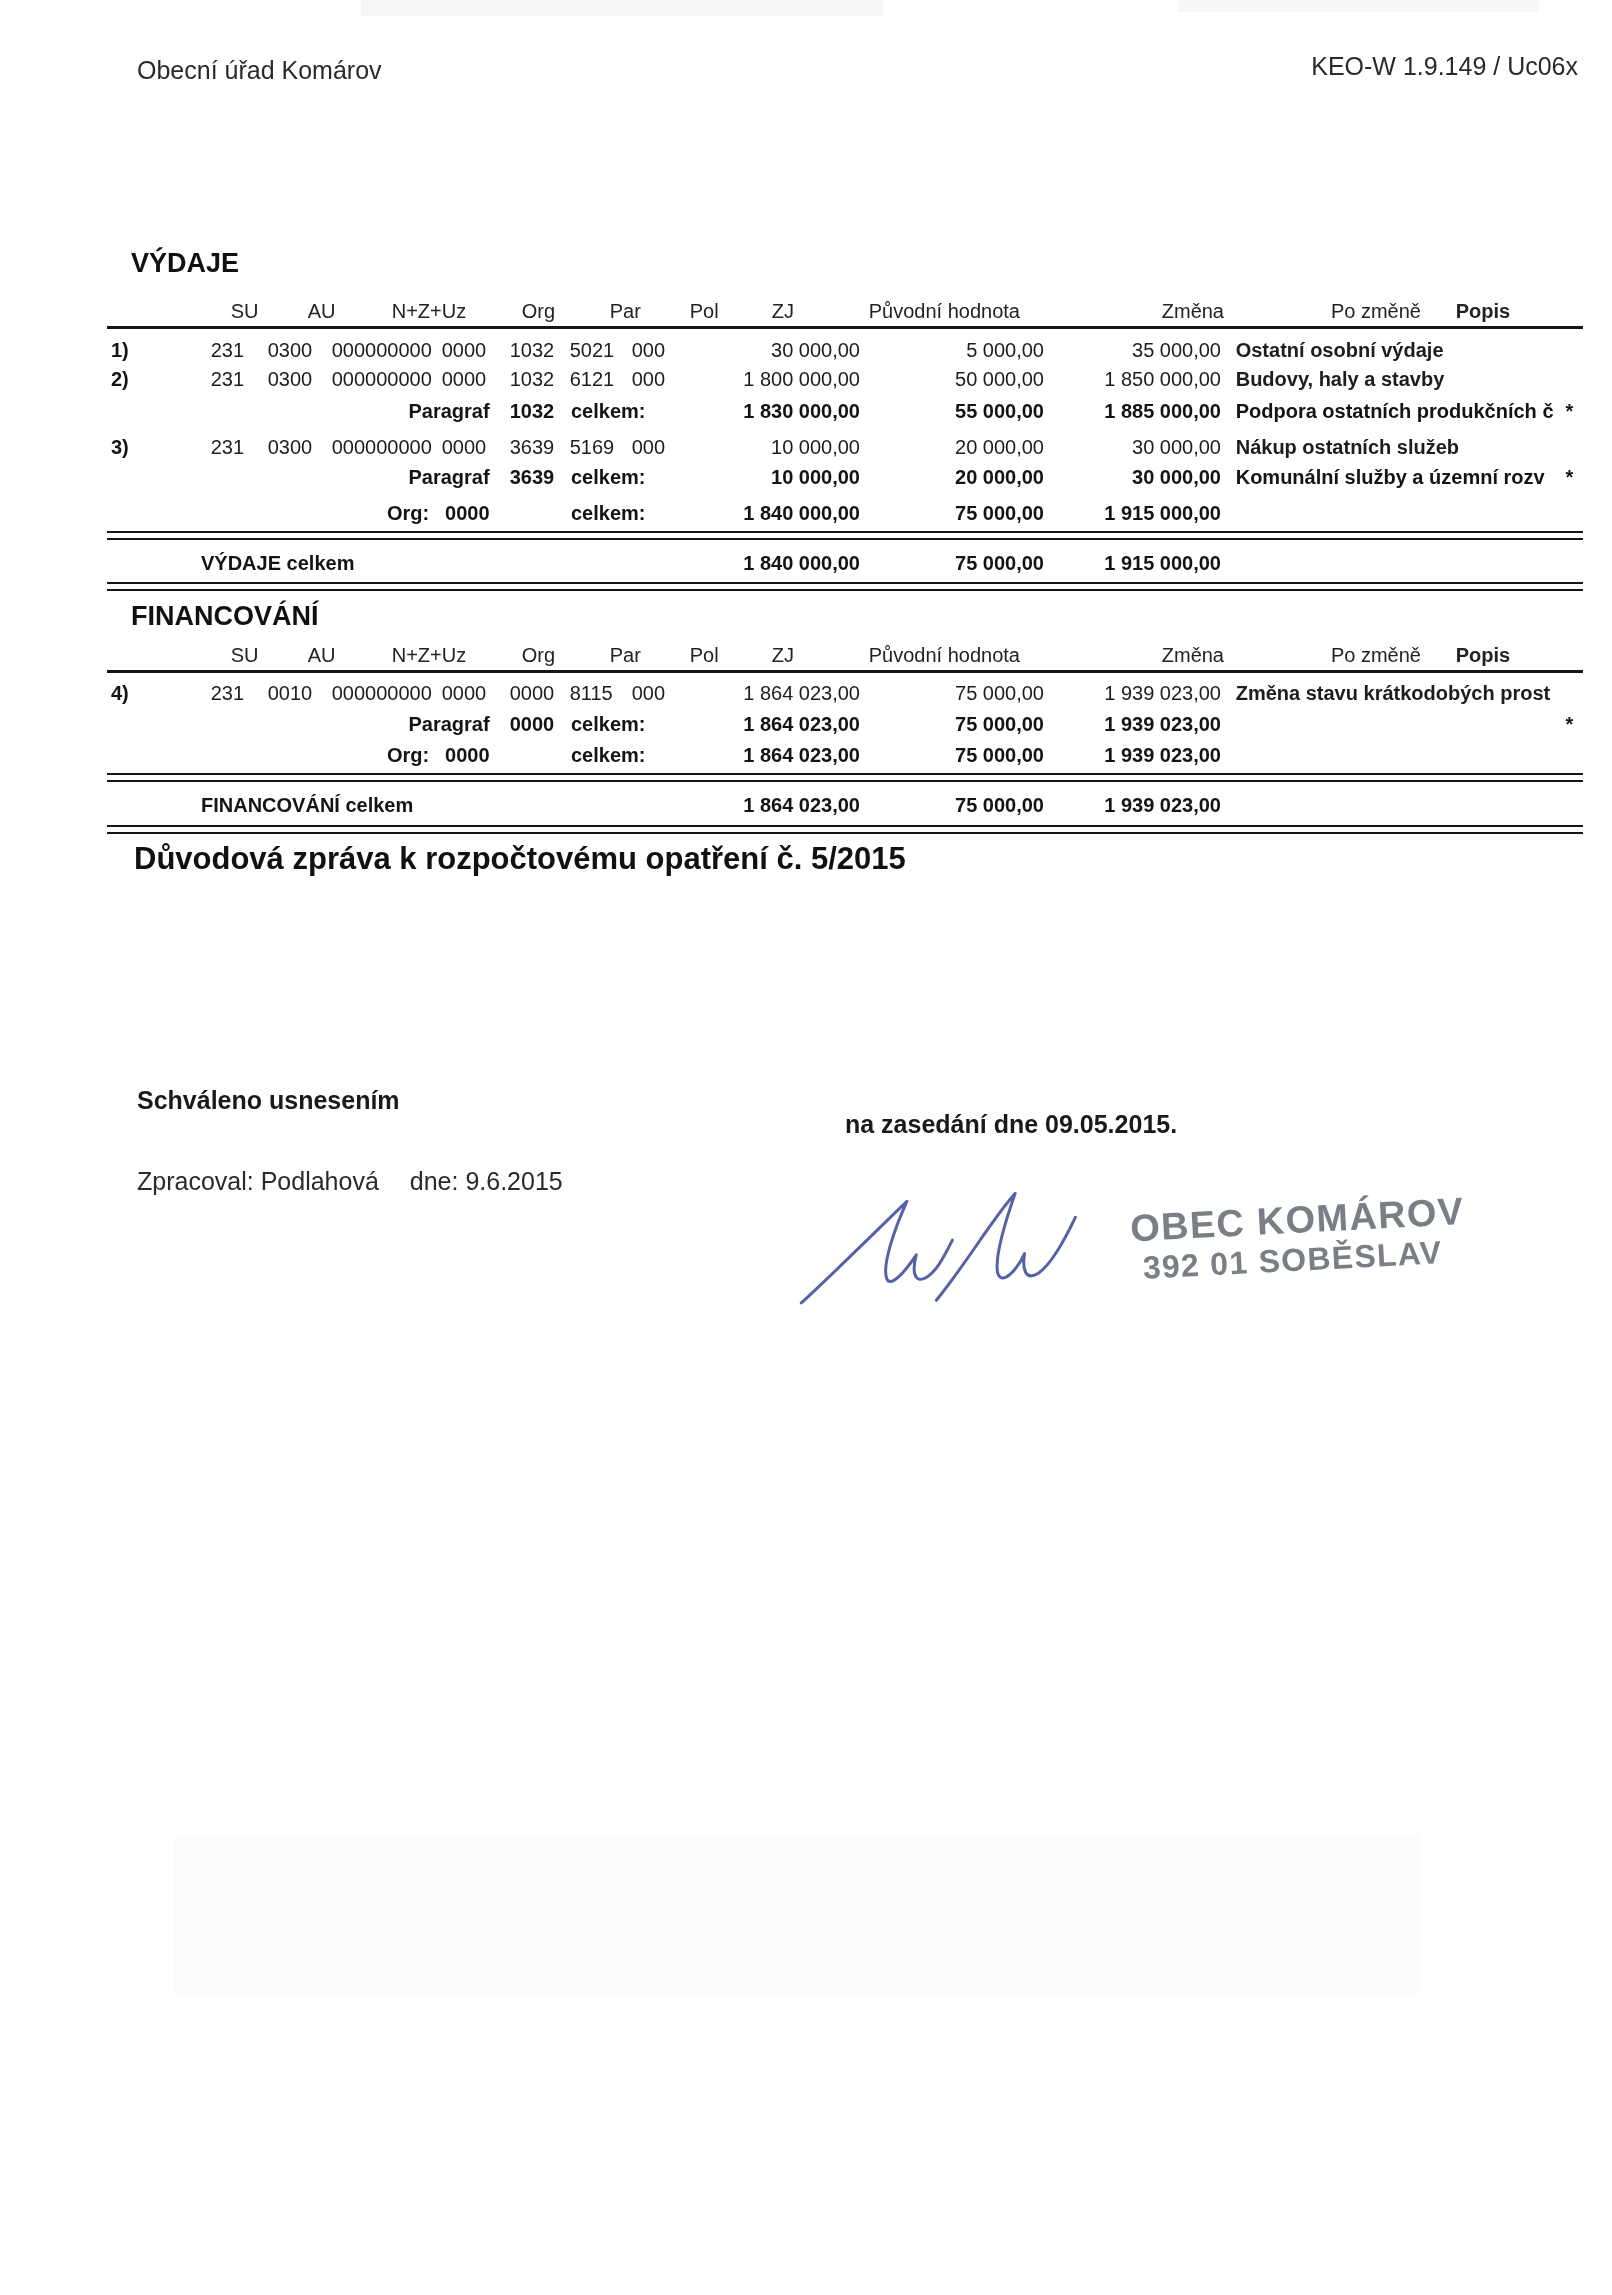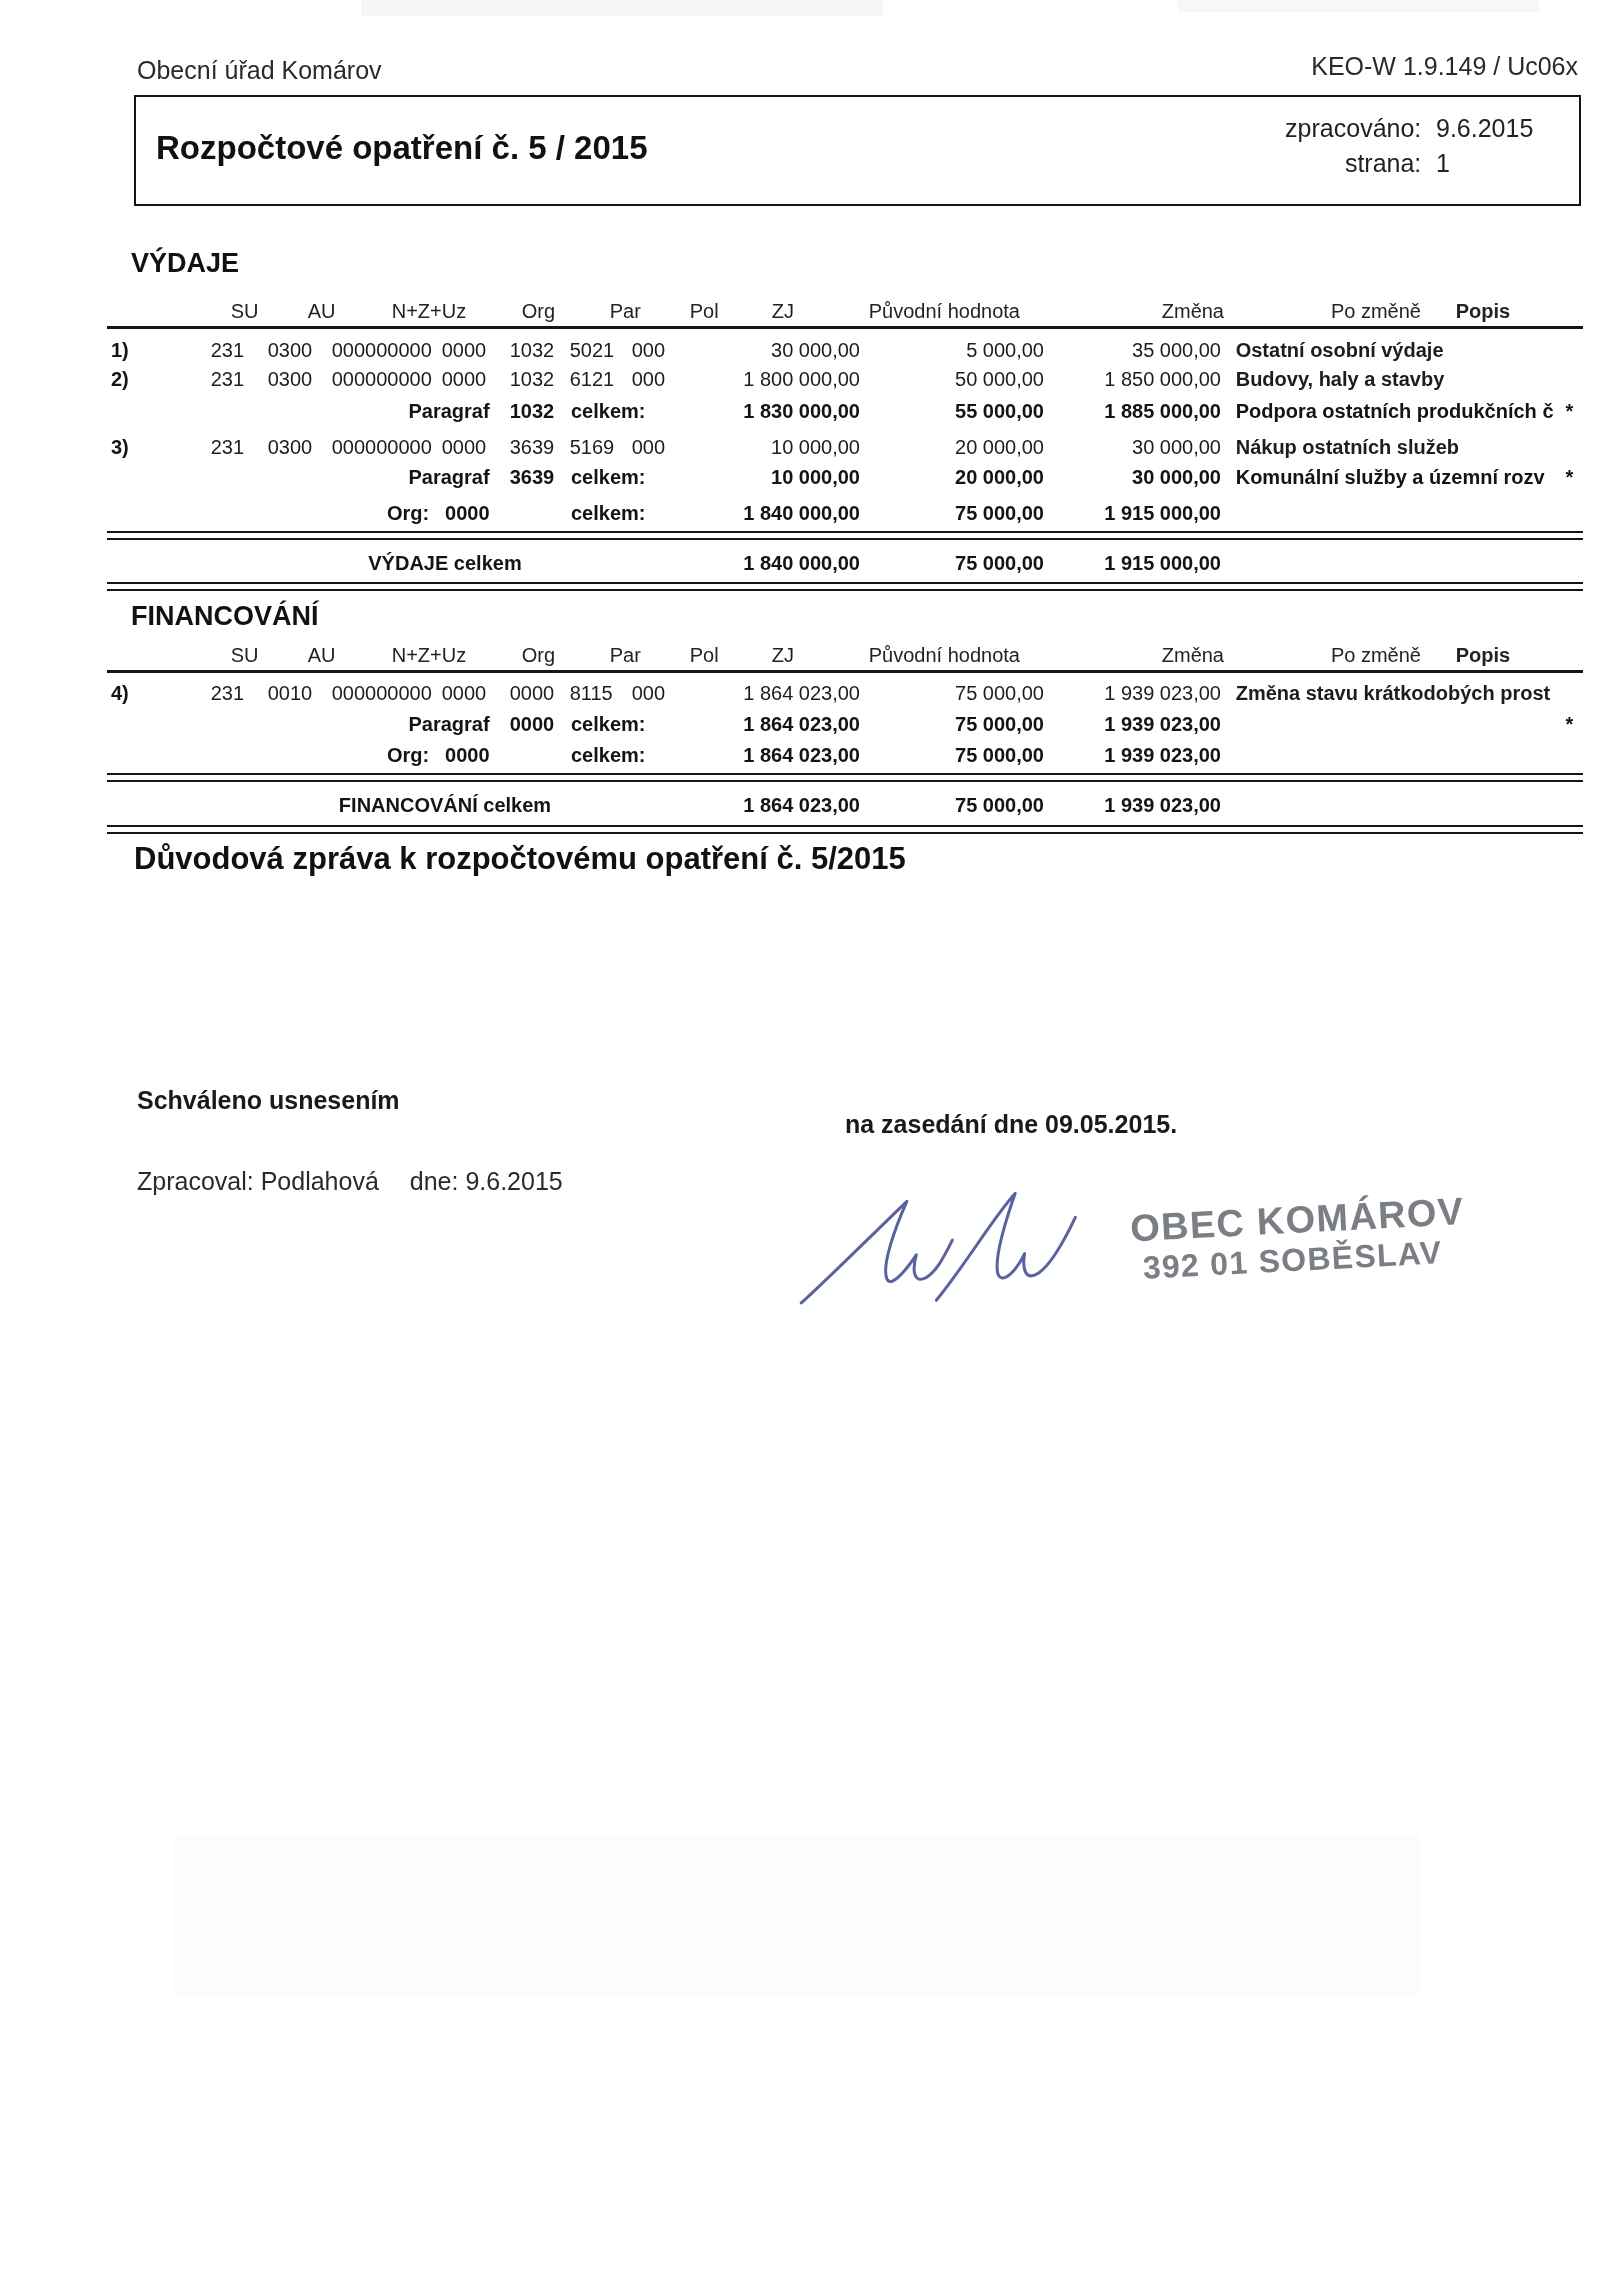--- a/index.html
+++ b/index.html
@@ -41,21 +41,21 @@
   .thead { padding-top:4px; color:#232323;gap:20px; }
   .c  { padding-left:6.7px; }
   .n  { padding-left:4px; }
   .num { text-align:right; }
   .popis { padding-left:14.7px; white-space:nowrap; overflow:hidden;font-weight:bold; }
   .star { text-align:center; }
   .b { font-weight:bold; color:#141414; }
   .span-label { grid-column:1/6; text-align:right; padding-right:13.4px; }
   .gap-left { display:inline-block; margin-left:16px; }
   .span-celkem { grid-column:7/9; padding-left:8px; }
-  .span-total { grid-column:1/9; padding-left:94px;text-align:center; }
+  .span-total { grid-column:1/9; padding-left:94px; }
 
   .thickline { height:3.3px; background:#161616; margin-top:1.3px; }
   .dline { height:5.4px; border-top:2px solid #161616; border-bottom:2px solid #161616; }
 
   .mt14{margin-top:9.4px}.mt5{margin-top:3.3px}.mt9{margin-top:6px}.mt17{margin-top:11.4px}
   .mt7{margin-top:4.7px}.mt16{margin-top:10.7px}.mt6{margin-top:4px}.mt8{margin-top:5.4px}
   .mt12{margin-top:8px}.mt10{margin-top:6.7px}
 
   .report-heading { position:absolute; left:134px; top:841px; font-size:31px; font-weight:bold; color:#111; }
   .report-body {
@@ -84,33 +84,20 @@
 
 <div class="page">
 
   <div class="noise1"></div>
   <div class="noise2"></div>
   <div class="noise3"></div>
 
   <div class="orgname">Obecní úřad Komárov</div>
   <div class="software">KEO-W 1.9.149 / Uc06x</div>
 
-  <div class="titlebox">
-    <div class="doc-title">Rozpočtové opatření č. 5 / 2015</div>
-    <div class="meta">
-      <div class="meta-row">
-        <span class="meta-label">zpracováno:</span>
-        <span class="meta-value">9.6.2015</span>
-      </div>
-      <div class="meta-row">
-        <span class="meta-label">strana:</span>
-        <span class="meta-value">1</span>
-      </div>
-    </div>
-  </div>
 
   <div class="sec-heading h-vydaje">VÝDAJE</div>
 
   <div class="tbl t-vydaje">
     <div class="trow thead">
       <div></div>
       <div class="c">SU</div>
       <div class="c">AU</div>
       <div class="c">N+Z+Uz</div>
       <div class="c">Org</div>

